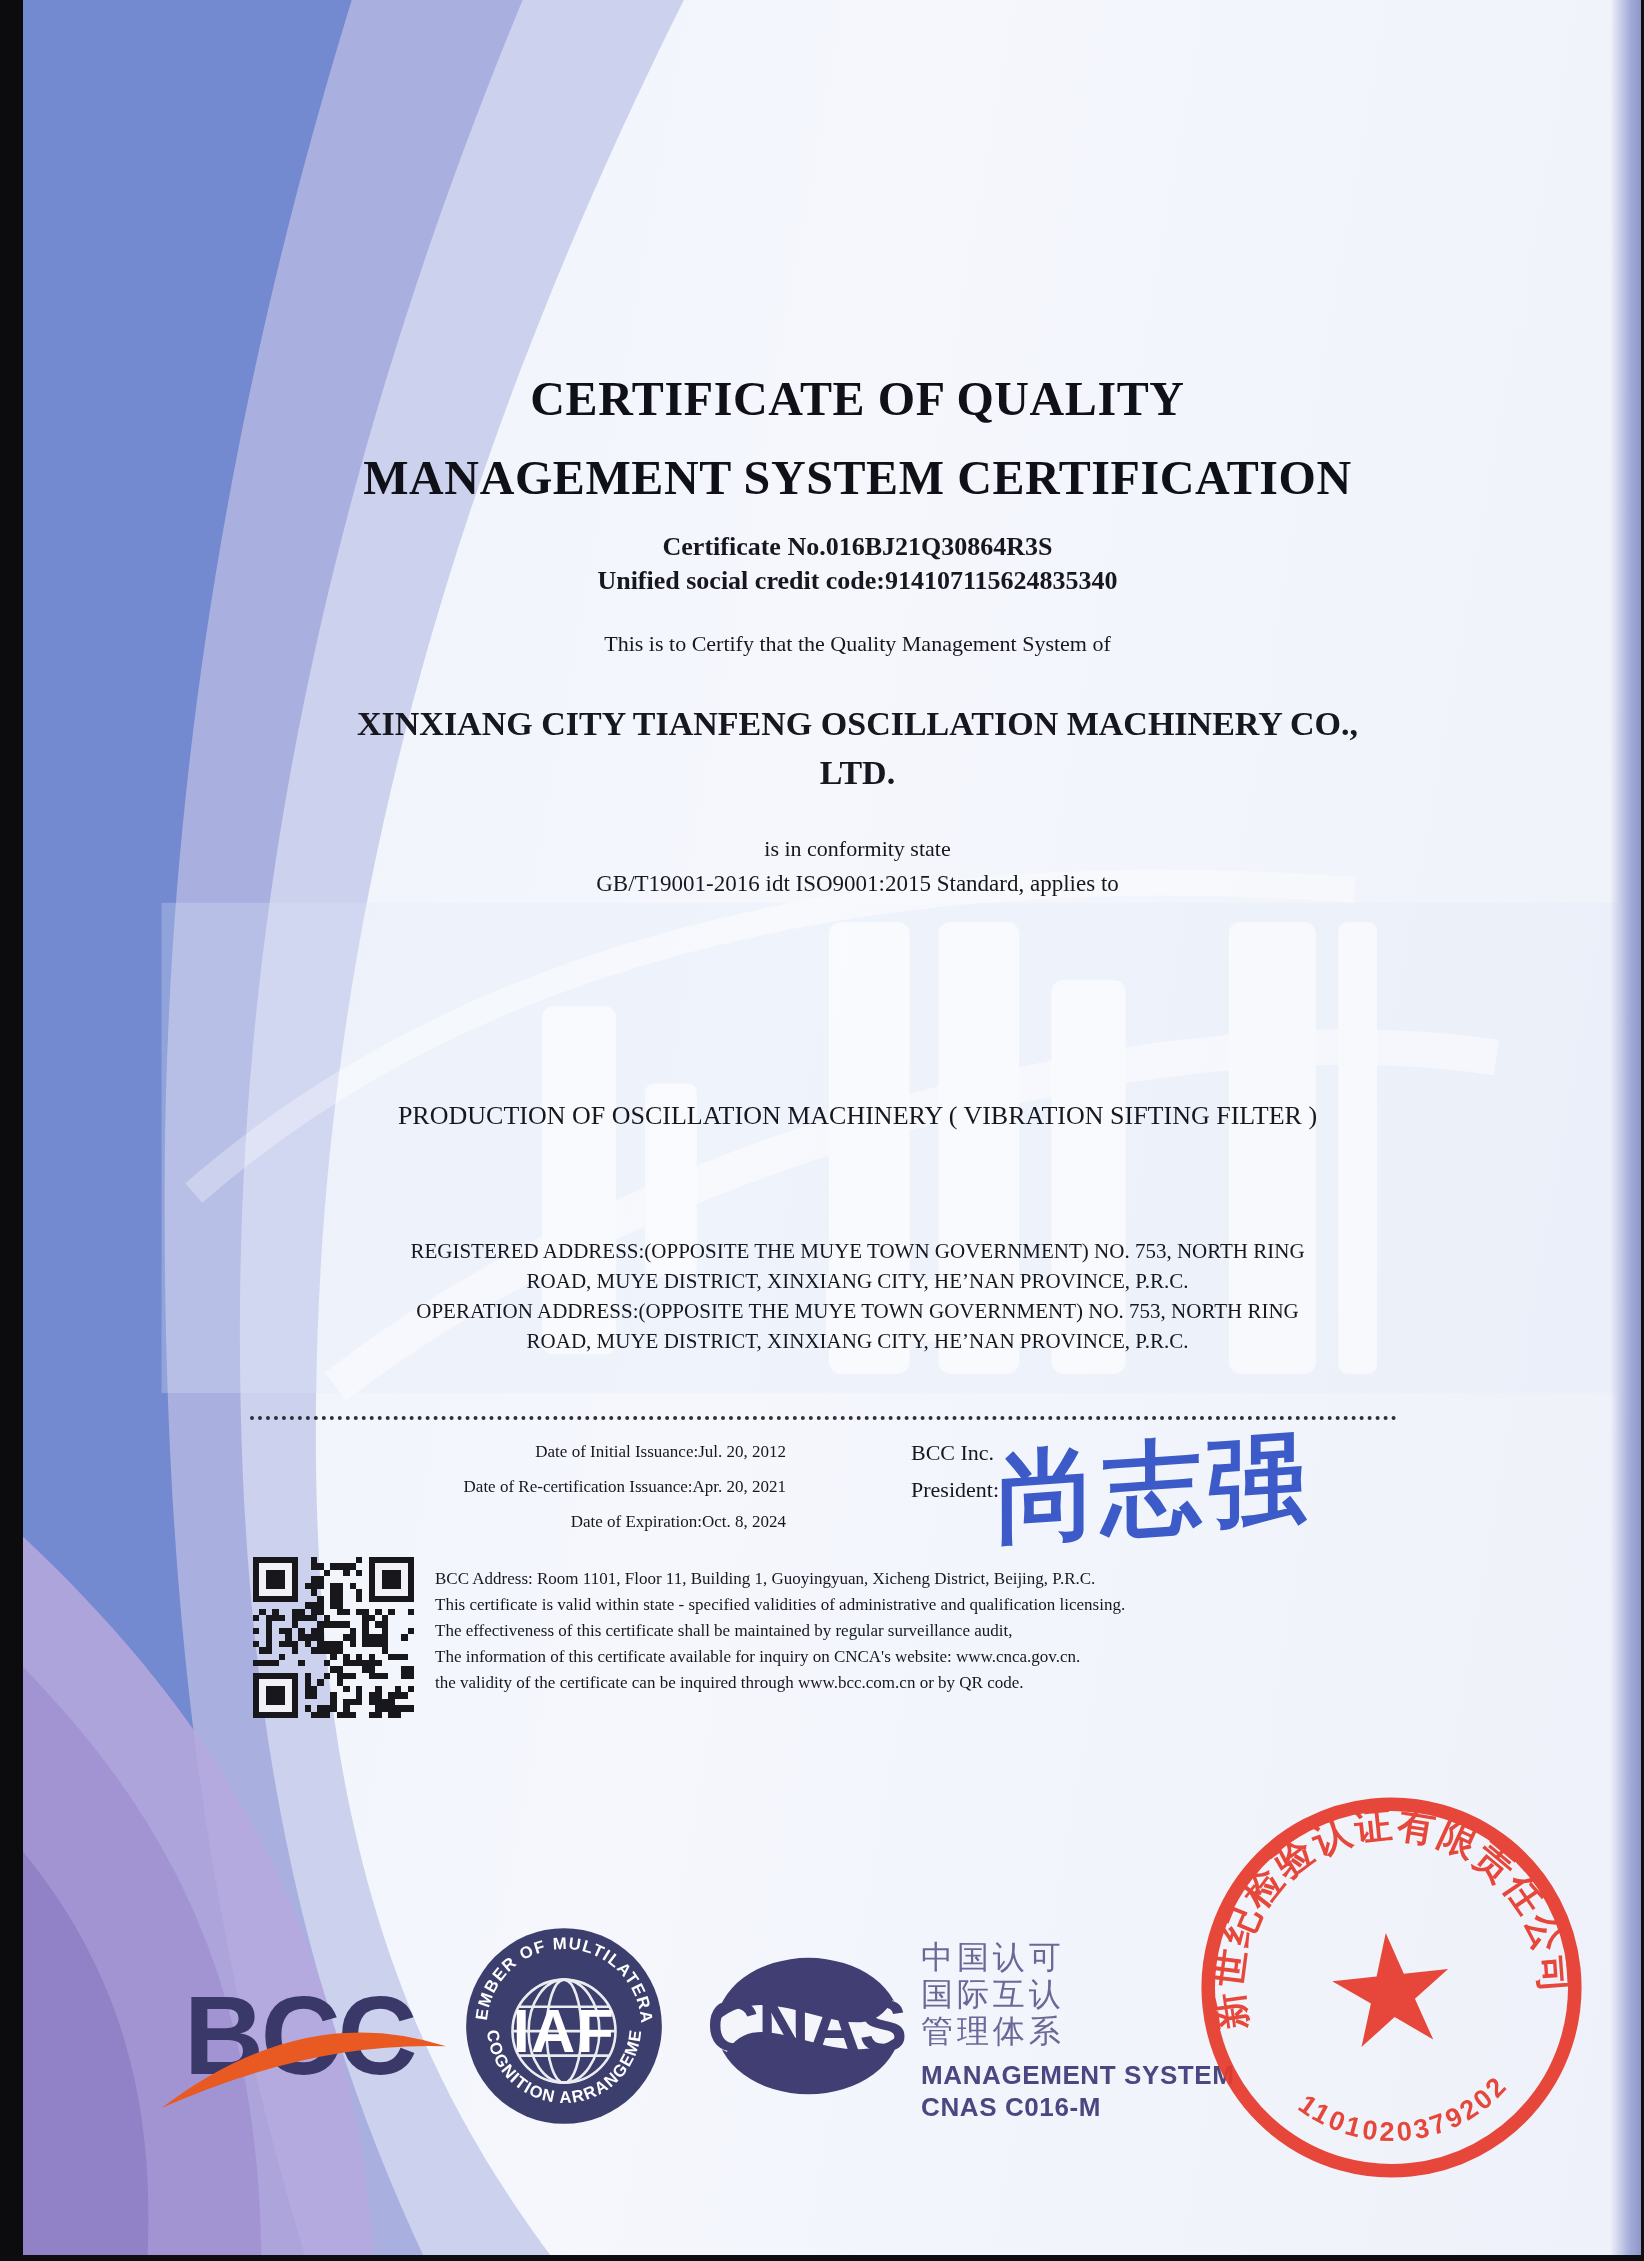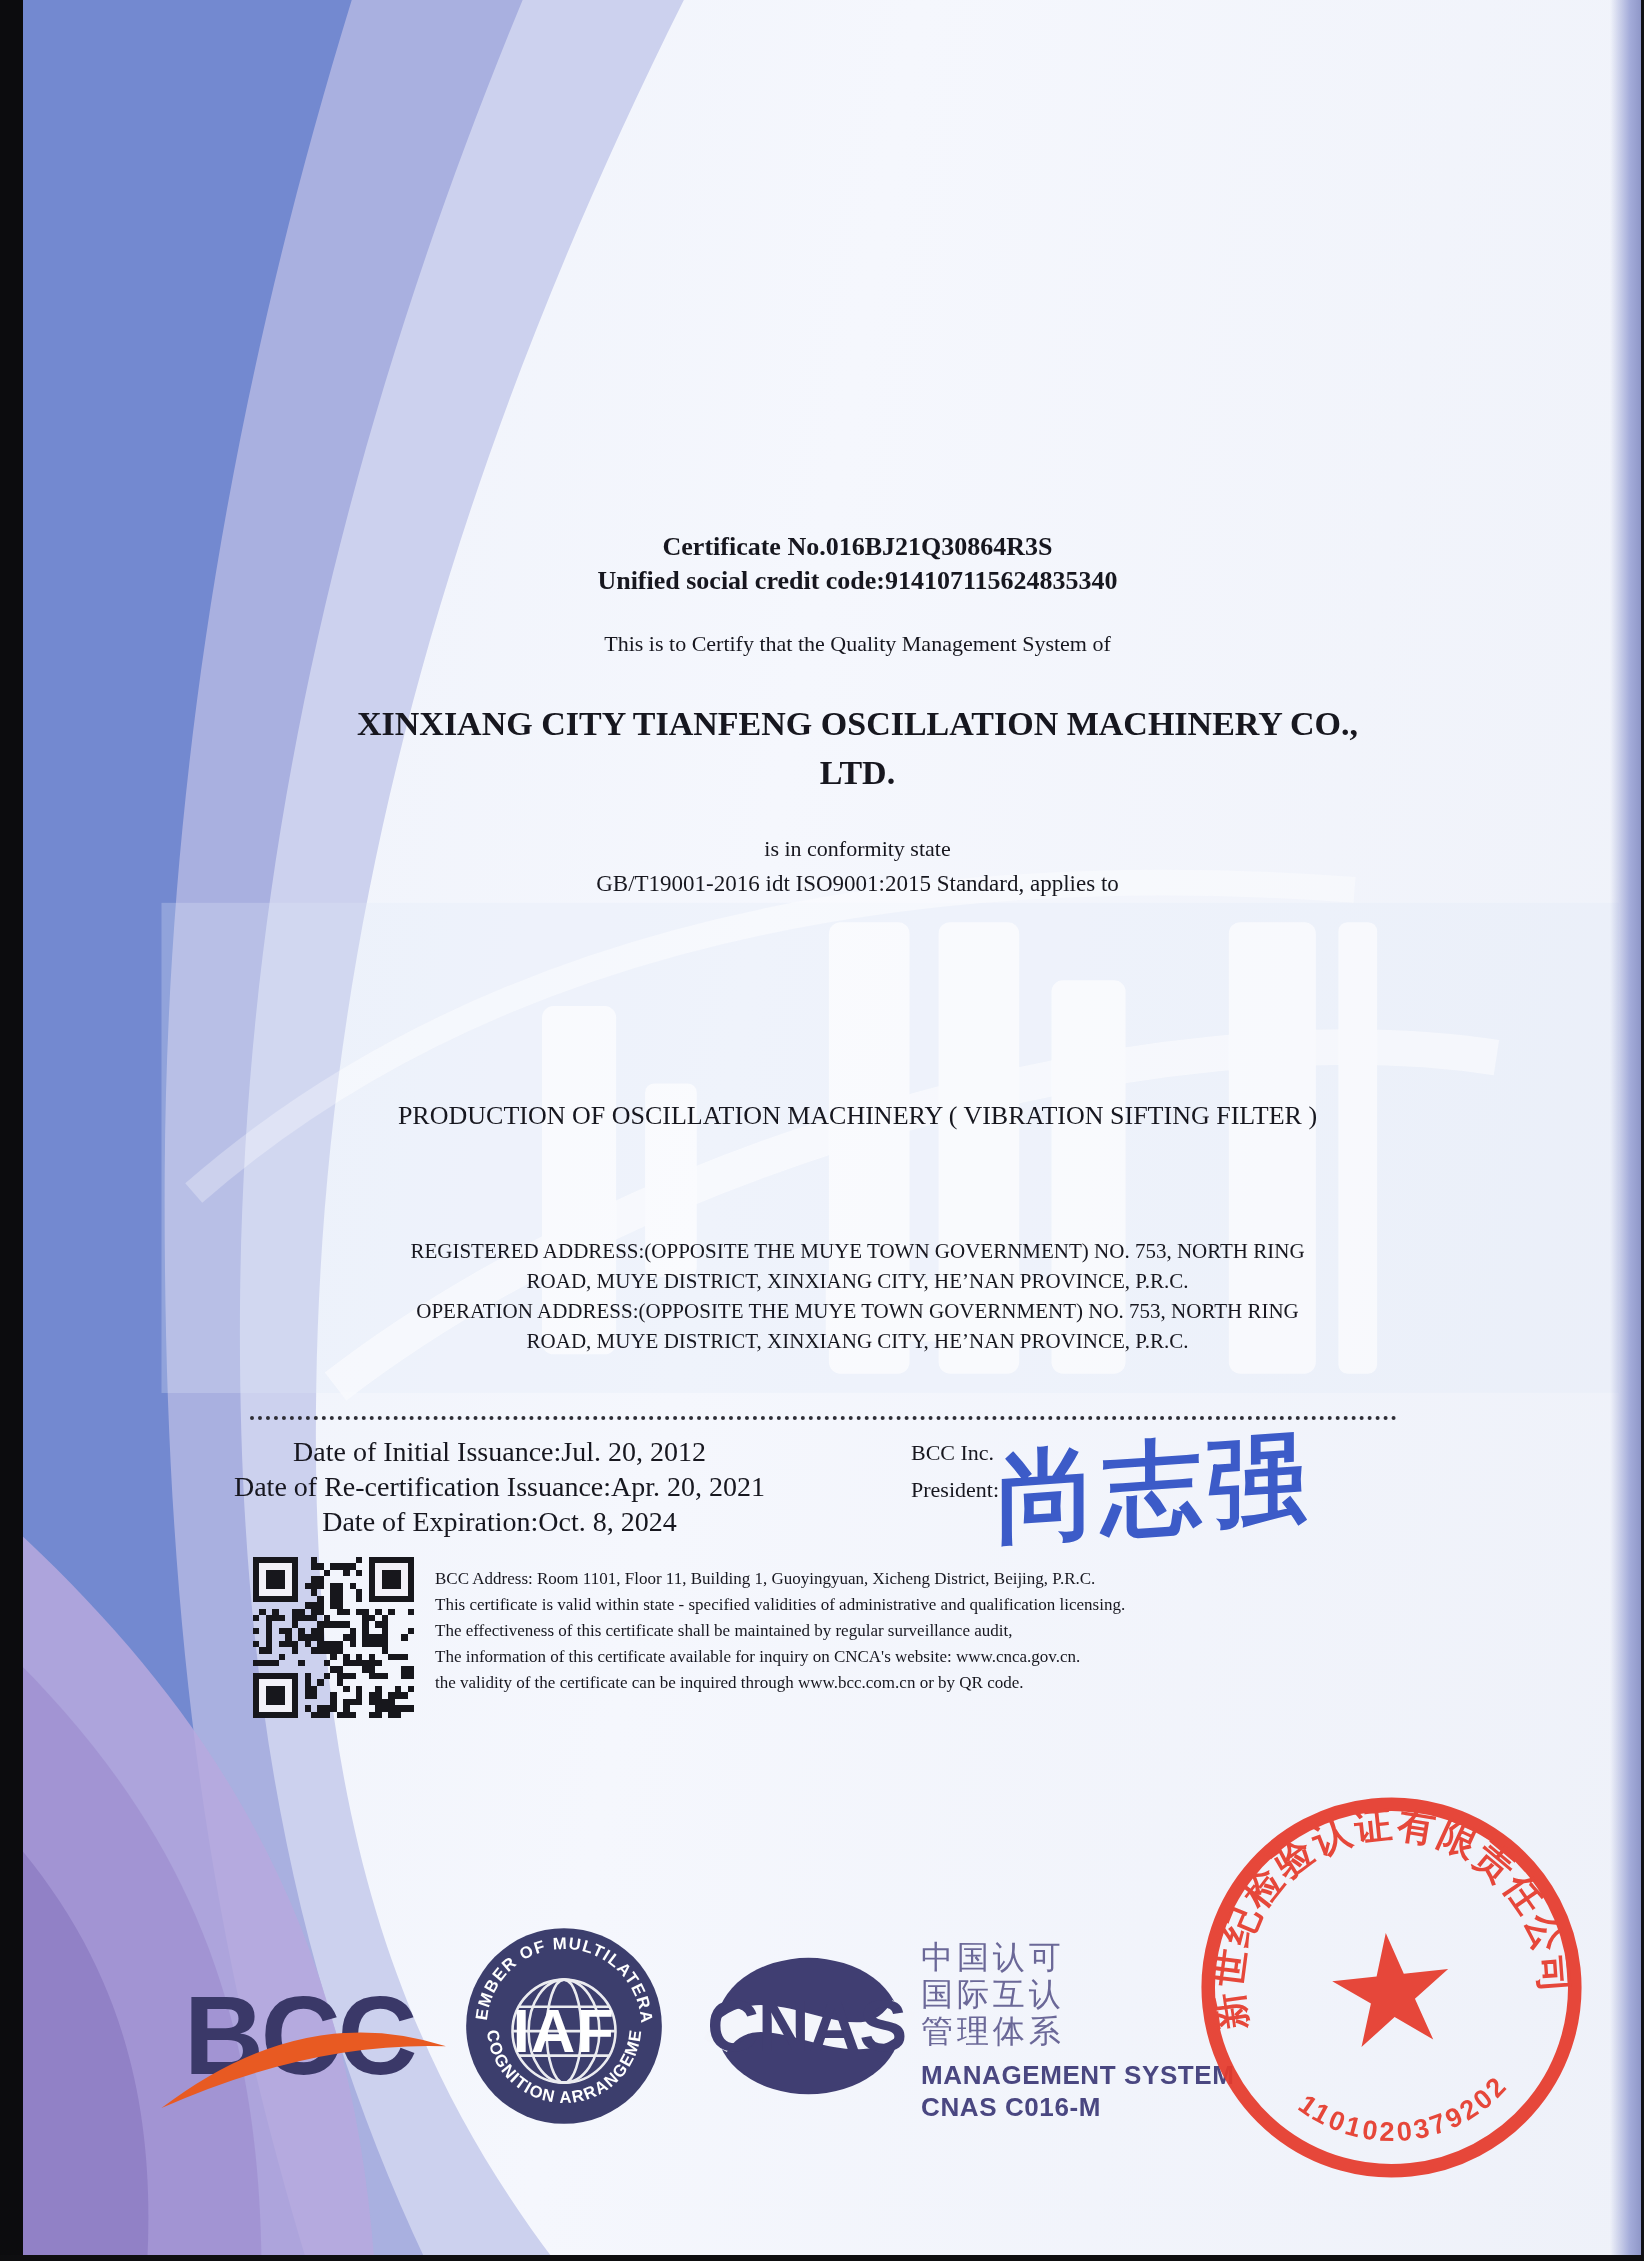--- a/index.html
+++ b/index.html
@@ -21,21 +21,21 @@
   .certno{top:530px;font-size:26px;font-weight:bold;line-height:34px;}
   .certify{top:631px;font-size:22px;}
   .company{top:699px;font-size:34px;font-weight:bold;line-height:49px;}
   .conformity{top:836px;font-size:22px;}
   .standard{top:871px;font-size:23px;}
   .scope{top:1101px;font-size:26px;}
   .addresses{top:1236px;font-size:21px;line-height:30px;}
 
   .sep{position:absolute;left:250px;top:1416px;width:1147px;height:0;border-top:4.5px dotted #2e2e36;}
 
-  .dates{position:absolute;left:213px;top:1434px;width:573px;text-align:center;font-size:28px;line-height:35px;}
+  .dates{position:absolute;left:213px;top:1434px;width:573px;text-align:right;font-size:17px;line-height:35px;}
   .issuer{position:absolute;left:911px;top:1434px;font-size:22px;line-height:37px;text-align:left;}
   .signature{
     position:absolute;left:996px;top:1419px;width:413px;
     font-family:"DejaVu Sans",sans-serif;font-size:100px;font-weight:bold;
     color:#2d4fc4;letter-spacing:5.2px;transform:rotate(-4deg) skewX(-4deg);opacity:.92;
   }
   .qr{position:absolute;left:253px;top:1557px;width:161px;height:161px;}
   .fineprint{position:absolute;left:427px;top:1566px;width:838px;font-size:17px;line-height:26px;text-align:left;margin-left:8px;}
   .fineprint div{white-space:nowrap;}
 
@@ -75,20 +75,24 @@
       <rect x="1630" y="1520" width="115" height="610" rx="18"></rect>
       <rect x="1905" y="1430" width="135" height="700" rx="18"></rect>
       <rect x="2075" y="1430" width="60" height="700" rx="14"></rect>
       <rect x="1280" y="1985" width="430" height="95" rx="16"></rect>
       <path d="M520,2150 C1000,1780 1800,1560 2320,1640" stroke="#ffffff" stroke-width="55" fill="none" opacity="0.8"></path>
       <path d="M300,1850 C700,1500 1300,1320 2100,1380" stroke="#ffffff" stroke-width="40" fill="none" opacity="0.7"></path>
     </g>
   </svg>
 
   <div class="main">
+    <div class="title">
+      <div>CERTIFICATE OF QUALITY</div>
+      <div>MANAGEMENT SYSTEM CERTIFICATION</div>
+    </div>
     <div class="certno">
       <div>Certificate No.016BJ21Q30864R3S</div>
       <div>Unified social credit code:914107115624835340</div>
     </div>
     <div class="certify">This is to Certify that the Quality Management System of</div>
     <div class="company">
       <div>XINXIANG CITY TIANFENG OSCILLATION MACHINERY CO.,</div>
       <div>LTD.</div>
     </div>
     <div class="conformity">is in conformity state</div>

